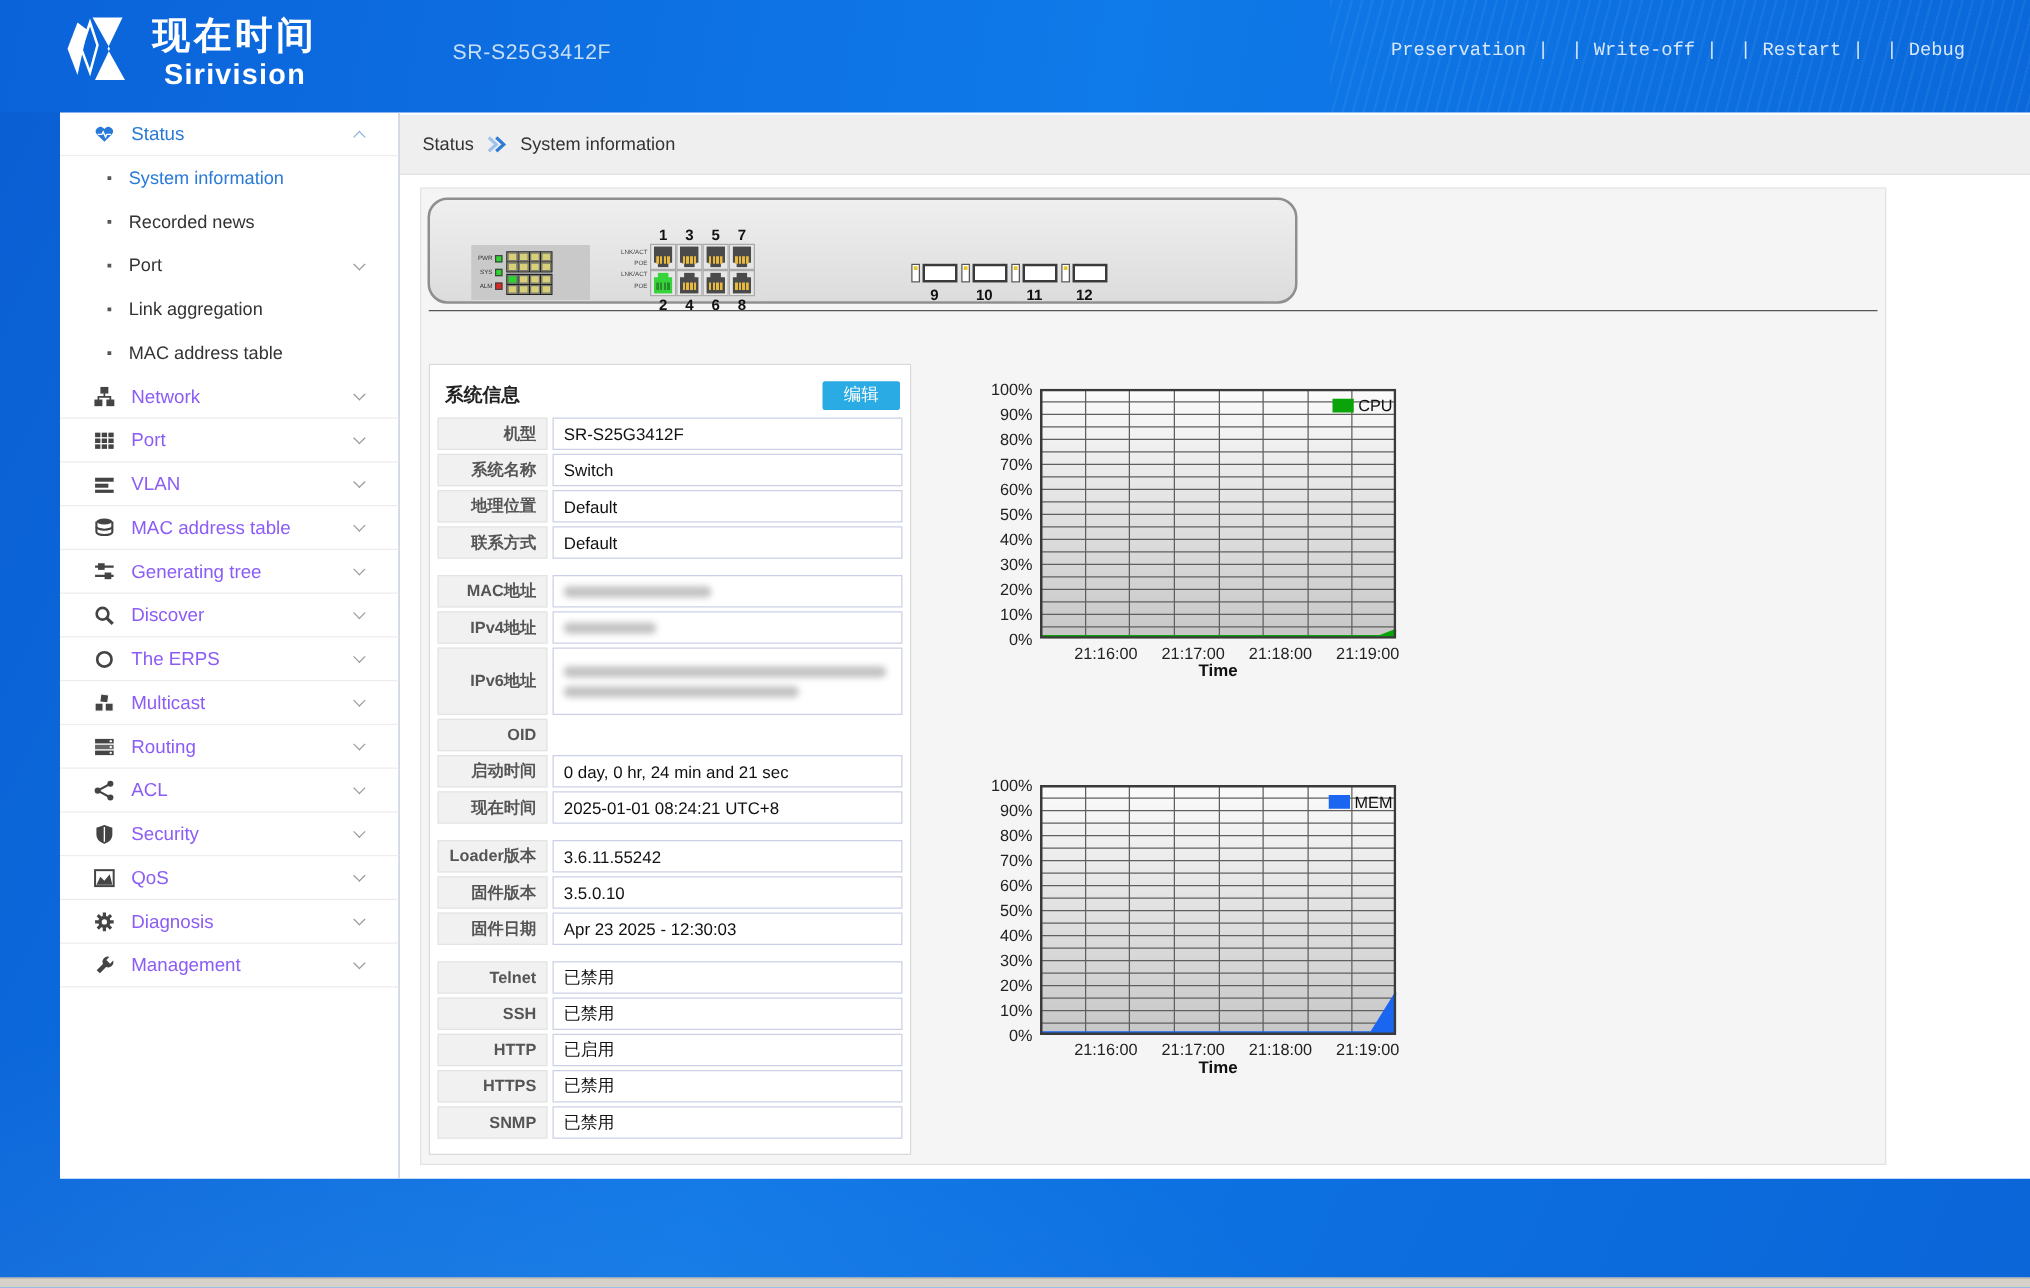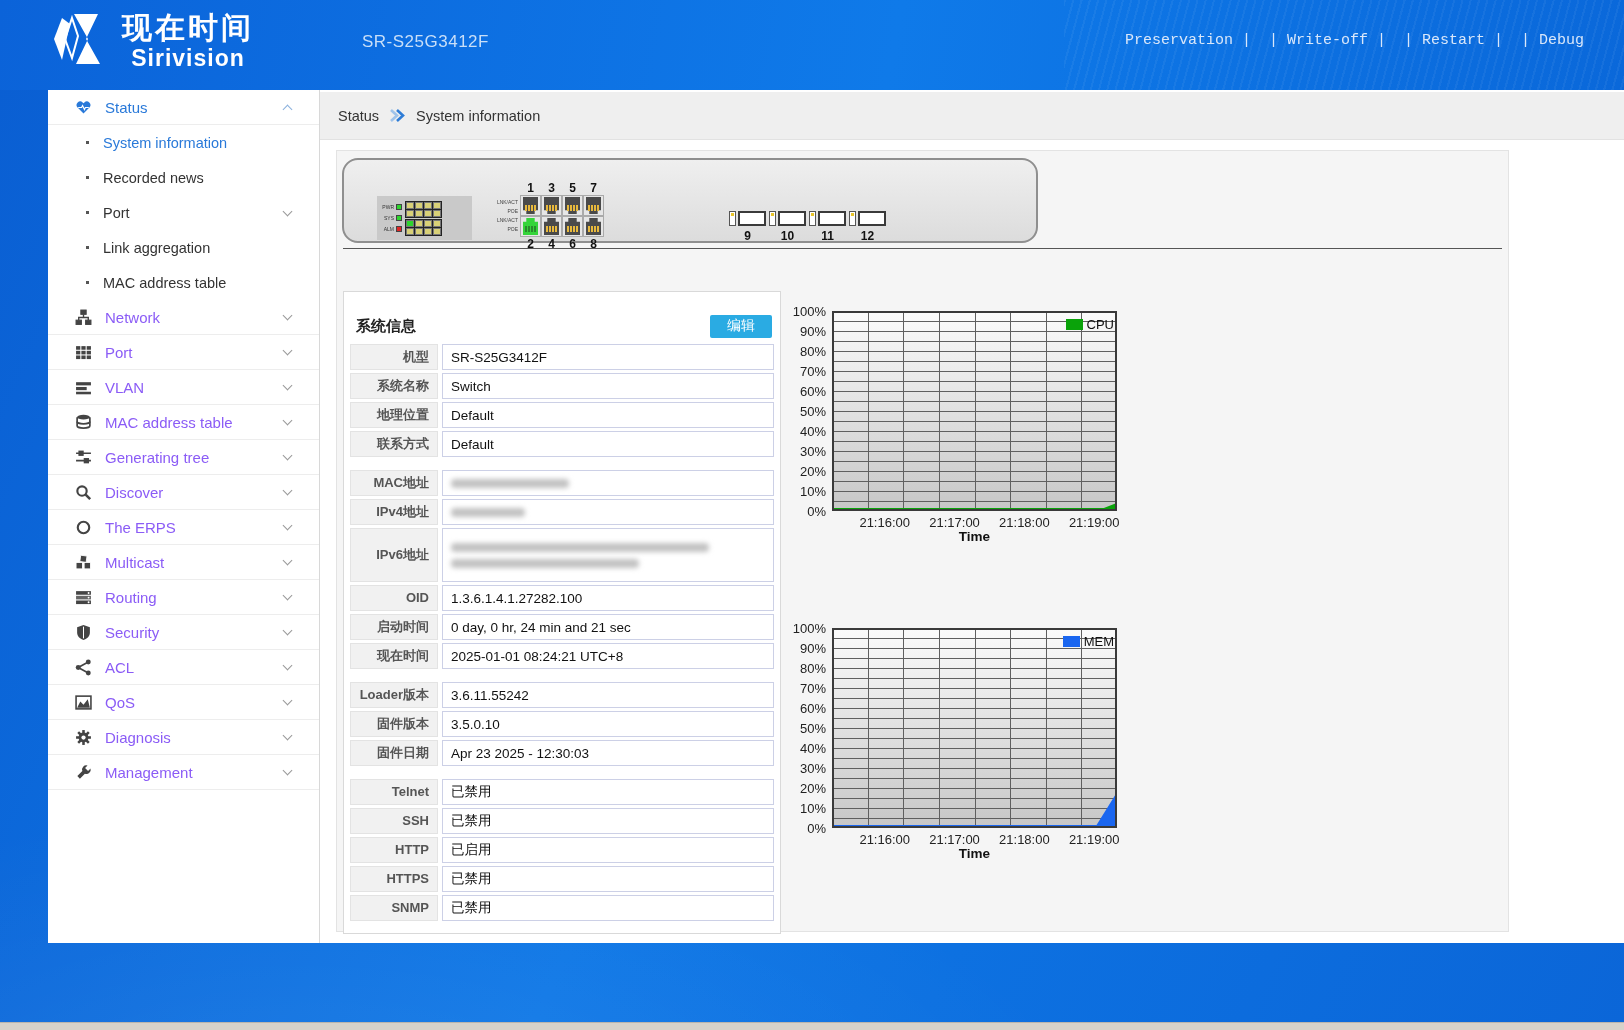--- a/index.html
+++ b/index.html
@@ -16,21 +16,21 @@
   
   .hdr { position:absolute; left:0; top:0; width:1624px; height:90px;
     background: linear-gradient(100deg,#0b63d9 0%,#0f7ae9 55%,#0a68da 100%); }
   .hdr-stripe { position:absolute; right:0; top:0; width:560px; height:90px;
     background: repeating-linear-gradient(105deg, rgba(255,255,255,.05) 0 2px, rgba(255,255,255,0) 2px 8px); }
   .brand { position:absolute; left:48px; top:8px; display:flex; align-items:center; }
   .brand-text { margin-left:12px; color:#fff; }
   .brand-cn { font-size:30px; font-weight:bold; letter-spacing:3px; line-height:34px; }
   .brand-en { font-size:23px; font-weight:bold; letter-spacing:1px; text-align:center; line-height:26px; }
   .dev-title { position:absolute; left:362px; top:32px; font-size:17px; color:#c9dff8; letter-spacing:.5px; }
-  .topnav { position:absolute; right:40px; top:32px; font-family:"Liberation Mono", monospace;
+  .topnav { position:absolute; right:52px; top:32px; font-family:"Liberation Mono", monospace;
     font-size:15px; color:#d9e7fa; white-space:pre; }
   .topnav .lnk { cursor:pointer; }
   
   .sidebar { position:absolute; left:48px; top:90px; width:271px; height:853px; background:#fff; }
   .mrow { display:flex; align-items:center; height:35px; padding-left:27px; border-bottom:1px solid #ededed; cursor:pointer; }
   .mrow .mic { width:17px; height:17px; margin-right:13px; flex:0 0 auto; display:flex; align-items:center; justify-content:center; }
   .mrow .mlabel { font-size:15px; color:#8b5cf6; }
   .mrow.active .mlabel { color:#2979d9; }
   .chev { width:7px; height:7px; border-right:1.6px solid #999; border-bottom:1.6px solid #999;
     transform:rotate(45deg); margin-left:auto; margin-right:28px; margin-top:-3px; }
@@ -72,21 +72,21 @@
   .rj.on .plug { background:#35d43a; }
   .rj.on .pins { background:repeating-linear-gradient(90deg,#2a8a2d 0 2px,#35d43a 2px 3px); }
   .sfpgroup { position:absolute; left:385px; top:49px; display:flex; }
   .sfp { width:40px; position:relative; height:34px; }
   .sfp .ind { position:absolute; left:0; top:2px; width:7px; height:15px; background:#fff; border:1px solid #555; }
   .sfp .ind:before { content:""; position:absolute; left:1px; top:1px; width:3px; height:3px; background:#e8c429; }
   .sfp .cage { position:absolute; left:9px; top:2px; width:28px; height:15px; background:#fff; border:2px solid #3a3a3a; }
   .sfp .num { position:absolute; left:0; top:20px; width:37px; text-align:center; font-size:12px; font-weight:bold; color:#111; }
   .sep-line { position:absolute; left:6px; right:6px; top:97px; border-top:1px solid #555; }
   
-  .card { position:absolute; left:6px; top:140px; width:438px; background:#fff; border:1px solid #d9d9d9; padding:20px 6px 12px; }
+  .card { position:absolute; left:6px; top:140px; width:386px; background:#fff; border:1px solid #d9d9d9; padding:10px 6px 12px; }
   .card-head { display:flex; align-items:center; height:28px; padding:0 2px 0 6px; }
   .card-title { font-size:15px; font-weight:bold; color:#222; }
   .edit-btn { margin-left:auto; width:62px; height:23px; background:#2aabe3; border:none; border-radius:2px;
     color:#fff; font-size:14px; font-family:inherit; cursor:pointer; }
   .grp { margin-top:13px; }
   .grp:first-of-type { margin-top:4px; }
   .irow { display:flex; gap:4px; margin-top:3px; }
   .lbox { width:88px; height:26px; line-height:24px; background:#f1f1f1; border:1px solid #e3e3e3;
     text-align:right; padding-right:8px; font-size:13px; font-weight:bold; color:#555; flex:0 0 auto; }
   .vbox { flex:1; min-height:26px; border:1px solid #ccd0e6; background:#fff; padding-left:8px;
@@ -268,38 +268,38 @@
           <circle cx="12.8" cy="3.7" r=".9" fill="#fff"></circle>
           <circle cx="12.8" cy="8.1" r=".9" fill="#fff"></circle>
           <circle cx="12.8" cy="12.5" r=".9" fill="#fff"></circle>
         </svg>
       </span>
       <span class="mlabel">Routing</span>
       <span class="chev"></span>
     </div>
     <div class="mrow">
       <span class="mic">
-        <svg width="17" height="17" viewBox="0 0 16 16">
-          <path d="M8 1 14 3v5c0 4-3.2 6-6 7-2.8-1-6-3-6-7V3Z" fill="#444"></path>
-          <path d="M8 2.5v11" stroke="#fff" stroke-width="1"></path>
-        </svg>
-      </span>
-      <span class="mlabel">Security</span>
-      <span class="chev"></span>
-    </div>
-    <div class="mrow">
-      <span class="mic">
         <svg width="17" height="17" viewBox="0 0 16 16" fill="#444">
           <circle cx="3" cy="8" r="2.3"></circle>
           <circle cx="12.5" cy="2.8" r="2.3"></circle>
           <circle cx="12.5" cy="13.2" r="2.3"></circle>
           <path d="M3 8l9.5-5.2M3 8l9.5 5.2" stroke="#444" stroke-width="1.6"></path>
         </svg>
       </span>
       <span class="mlabel">ACL</span>
+      <span class="chev"></span>
+    </div>
+    <div class="mrow">
+      <span class="mic">
+        <svg width="17" height="17" viewBox="0 0 16 16">
+          <path d="M8 1 14 3v5c0 4-3.2 6-6 7-2.8-1-6-3-6-7V3Z" fill="#444"></path>
+          <path d="M8 2.5v11" stroke="#fff" stroke-width="1"></path>
+        </svg>
+      </span>
+      <span class="mlabel">Security</span>
       <span class="chev"></span>
     </div>
     <div class="mrow">
       <span class="mic">
         <svg width="17" height="17" viewBox="0 0 16 16">
           <rect x="1" y="2" width="14" height="12" fill="none" stroke="#444" stroke-width="1.5"></rect>
           <path d="M2 13 5 7l3 3 4-5 2 8Z" fill="#444"></path>
         </svg>
       </span>
       <span class="mlabel">QoS</span>
@@ -506,21 +506,20 @@
             </div>
             <div class="irow tall">
               <div class="lbox">IPv6地址</div>
               <div class="vbox">
                 <div class="rbar" style="width: 258px;"></div>
                 <div class="rbar" style="width: 188px;"></div>
               </div>
             </div>
             <div class="irow">
               <div class="lbox">OID</div>
-              <div class="vbox">1.3.6.1.4.1.27282.100</div>
             </div>
             <div class="irow">
               <div class="lbox">启动时间</div>
               <div class="vbox">0 day, 0 hr, 24 min and 21 sec</div>
             </div>
             <div class="irow">
               <div class="lbox">现在时间</div>
               <div class="vbox">2025-01-01 08:24:21 UTC+8</div>
             </div>
           </div>

